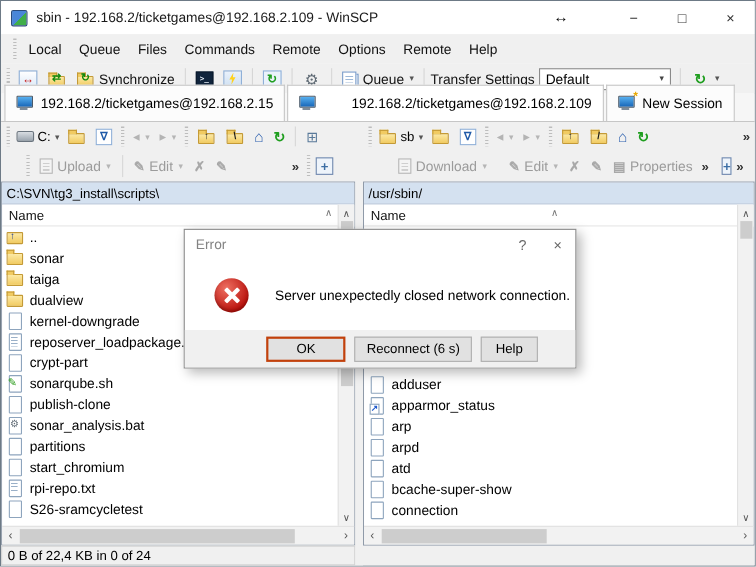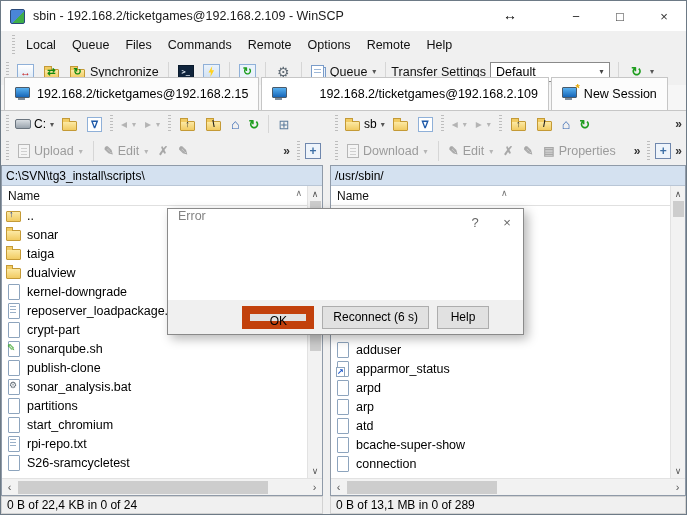--- a/index.html
+++ b/index.html
@@ -100,21 +100,21 @@
   .main{position:absolute;top:110px;left:0;right:0;bottom:0;background:#f0f0f0;}
   .panel{position:absolute;top:0;bottom:0;}
   .panel.pleft{left:0;width:322px;}
   .panel.pright{left:329px;right:0;}
   .splitter{position:absolute;left:322px;width:7px;top:0;bottom:0;background:#f0f0f0;}
 
   .drivebar{position:absolute;top:0;left:0;right:0;height:26px;background:#f0f0f0;
     display:flex;align-items:center;gap:1px;padding:0 2px;}
   .drivecombo{display:flex;align-items:center;gap:3px;padding:0 2px;font-size:12px;}
   .cmdbar{position:absolute;top:26px;left:0;right:0;height:28px;background:#f0f0f0;
-    display:flex;align-items:center;gap:2px;padding:0 2px;}
+    display:flex;align-items:center;gap:2px;padding:0 20px;}
   .cmdbar .lbl{font-size:12.5px;}
 
   .panel-box{position:absolute;top:54px;left:0;right:0;bottom:18px;border:1px solid #8f9aa8;background:#fff;}
   .pathbar{height:20px;background:#d4e1f0;border-bottom:1px solid #b9c6d6;
     display:flex;align-items:center;padding-left:4px;font-size:12px;color:#000;white-space:nowrap;}
   .colheader{height:20px;border-bottom:1px solid #e0e0e0;display:flex;align-items:center;
     padding-left:6px;font-size:12px;color:#111;position:relative;background:#fff;}
   .sortmark{position:absolute;top:2px;font-size:9px;color:#777;}
   .pleft .sortmark{right:20px;}
   .pright .sortmark{left:170px;}
@@ -156,39 +156,39 @@
   .pright .hthumb{width:150px;}
   .hfill{flex:1;}
   .hbtn.right{margin-left:auto;}
 
   .statusbar{position:absolute;left:0;right:0;bottom:0;height:18px;background:#f0f0f0;
     border:1px solid #d2d2d2;display:flex;align-items:center;padding-left:5px;font-size:12px;color:#000;white-space:nowrap;}
 
   
   .dialog{position:absolute;left:166px;top:207px;width:357px;height:127px;background:#fff;
     border:1px solid #8a8a8a;box-shadow:4px 4px 10px rgba(0,0,0,.28);z-index:10;}
-  .dlg-title{height:26px;display:flex;padding-left:10px;}
+  .dlg-title{height:26px;display:flex;align-items:center;padding-left:10px;}
   .dlg-title-text{font-size:12.5px;color:#838383;}
   .dlg-sys{margin-left:auto;display:flex;}
   .dlg-sysbtn{width:32px;height:26px;display:flex;align-items:center;justify-content:center;
     font-size:13px;color:#666;}
   .dlg-body{position:absolute;top:26px;left:0;right:0;height:67px;display:flex;align-items:center;}
   .err-icon{position:relative;width:31px;height:31px;margin-left:27px;border-radius:50%;
     background:radial-gradient(circle at 35% 30%,#ee7062,#b80f0a 75%);
     box-shadow:inset 0 -2px 3px rgba(0,0,0,.25);flex:0 0 31px;}
   .err-icon::before,.err-icon::after{content:'';position:absolute;left:13.5px;top:7px;width:4px;height:17px;
     background:#fff;border-radius:1px;}
   .err-icon::before{transform:rotate(45deg);}
   .err-icon::after{transform:rotate(-45deg);}
   .dlg-msg{margin-left:24px;font-size:12.5px;color:#000;}
   .dlg-footer{position:absolute;left:0;right:0;bottom:0;height:34px;background:#f0f0f0;
     display:flex;align-items:center;justify-content:flex-end;gap:8px;padding-right:34px;}
   .dlg-btn{height:23px;min-width:52px;padding:0 10px;font-family:inherit;font-size:12px;
     background:#e1e1e1;border:1px solid #adadad;color:#000;}
-  .dlg-btn.focused{min-width:72px;border:8px solid #c2410c;}
+  .dlg-btn.focused{min-width:72px;border:2px solid #c2410c;}
 </style>
 </head>
 <body>
 
 <div class="window">
 
   <div class="titlebar">
     <span class="app-icon"></span>
     <span class="title-text">sbin - 192.168.2/ticketgames@192.168.2.109 - WinSCP</span>
     <span class="cursor-glyph">↔</span>
@@ -544,26 +544,26 @@
               <span class="fname">adduser</span>
             </div>
 
             <div class="row">
               <span class="fi link"></span>
               <span class="fname">apparmor_status</span>
             </div>
 
             <div class="row">
               <span class="fi file"></span>
+              <span class="fname">arp</span>
+            </div>
+
+            <div class="row">
+              <span class="fi file"></span>
               <span class="fname">arpd</span>
-            </div>
-
-            <div class="row">
-              <span class="fi file"></span>
-              <span class="fname">arp</span>
             </div>
 
             <div class="row">
               <span class="fi file"></span>
               <span class="fname">atd</span>
             </div>
 
             <div class="row">
               <span class="fi file"></span>
               <span class="fname">bcache-super-show</span>
@@ -580,34 +580,35 @@
           <div class="vfill"></div>
           <span class="sbtn">∨</span>
         </div>
         <div class="hscroll">
           <span class="hbtn">‹</span>
           <div class="hthumb"></div>
           <div class="hfill"></div>
           <span class="hbtn right">›</span>
         </div>
       </div>
-      <div class="statusbar">
-          <span>0 B of 13,1 MB in 0 of 289</span>
-        </div>
     </div>
   </div>
 
   <div class="dialog">
     <div class="dlg-title">
       <span class="dlg-title-text">Error</span>
       <span class="dlg-sys">
         <span class="dlg-sysbtn">?</span>
         <span class="dlg-sysbtn">×</span>
       </span>
     </div>
+    <div class="dlg-body">
+      <span class="err-icon"></span>
+      <span class="dlg-msg">Server unexpectedly closed network connection.</span>
+    </div>
     <div class="dlg-footer">
 
         <button class="dlg-btn focused">OK</button>
 
         <button class="dlg-btn">Reconnect (6 s)</button>
 
         <button class="dlg-btn">Help</button>
       </div>
   </div>
 

